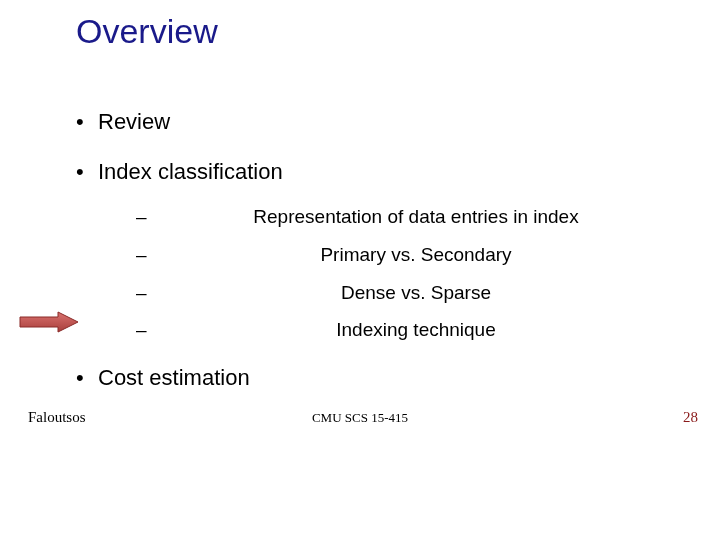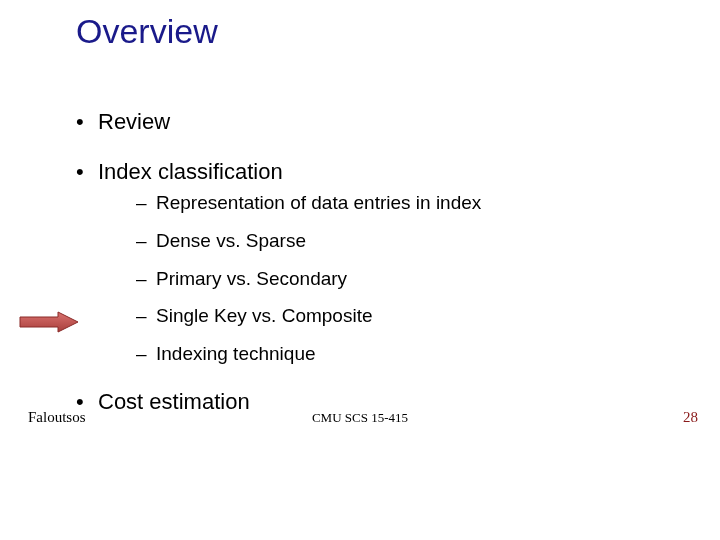--- a/index.html
+++ b/index.html
@@ -41,21 +41,22 @@
     line-height: 1.25;
   }
   .lvl1::before {
     content: "•";
     position: absolute;
     left: 0;
     top: 0;
     font-size: 22px;
   }
   .sublist {
-    margin-top: 6px;
+    margin-top: 20px;
+    text-align: center;
   }
   .lvl2 {
     font-size: 19px;
     margin: 0 0 14px 38px;
     padding-left: 20px;
     position: relative;
     line-height: 1.25;
   }
   .lvl2::before {
     content: "–";
@@ -109,27 +110,24 @@
       <span>Review</span>
     </div>
 
     <div class="lvl1">
       <span>Index classification</span>
       <div class="sublist">
         <div class="lvl2">
           <span>Representation of data entries in index</span>
         </div>
         <div class="lvl2">
-          <span>Dense vs. Sparse</span>
-        </div>
-        <div class="lvl2">
           <span>Primary vs. Secondary</span>
         </div>
         <div class="lvl2">
-          <span>Single Key vs. Composite</span>
+          <span>Dense vs. Sparse</span>
         </div>
         <div class="lvl2">
           <span>Indexing technique</span>
         </div>
       </div>
     </div>
 
     <div class="lvl1">
       <span>Cost estimation</span>
     </div>

